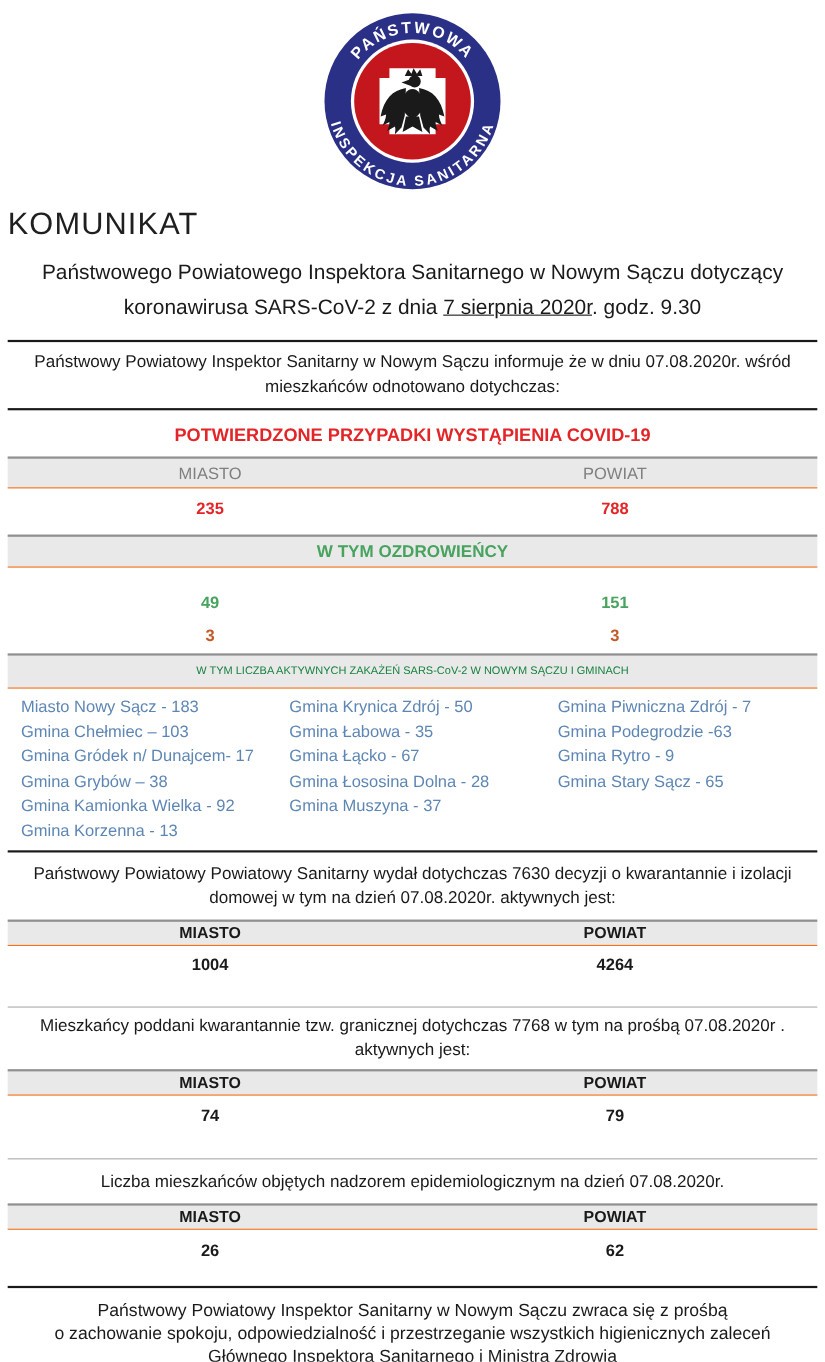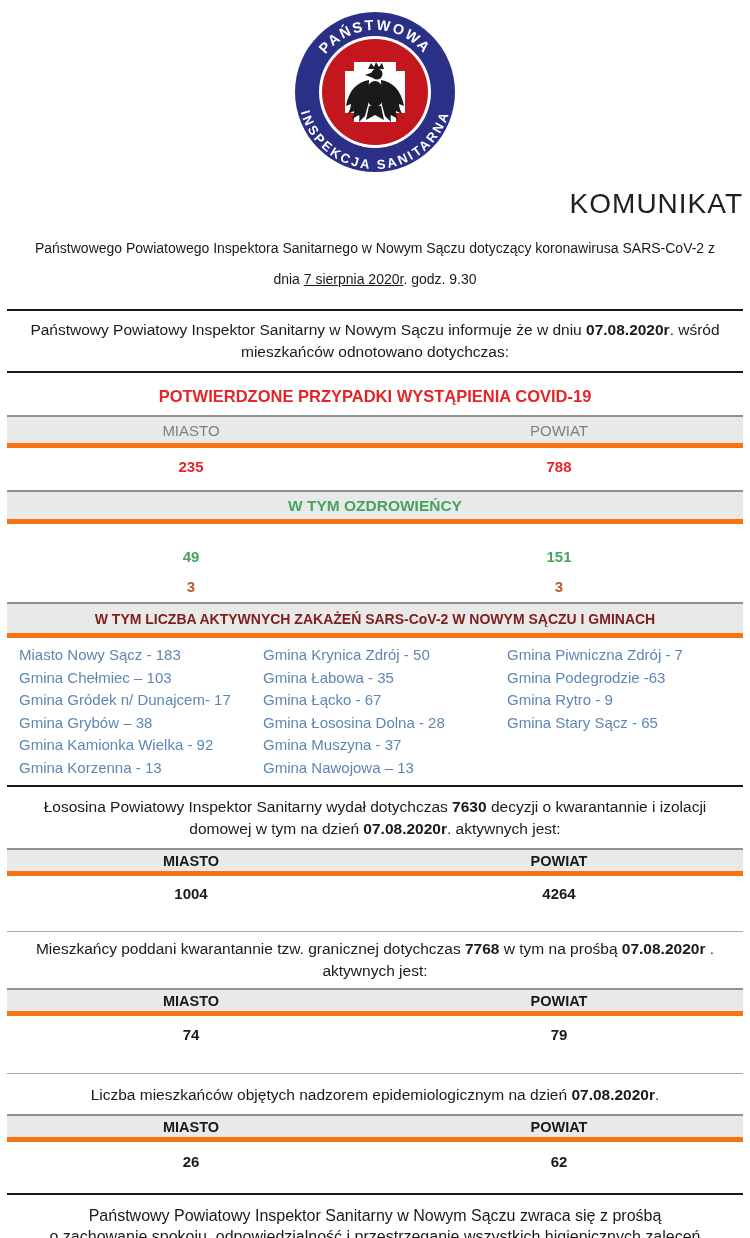--- a/index.html
+++ b/index.html
@@ -5,43 +5,43 @@
   html,body{margin:0;padding:0;background:#ffffff;}
   body{width:750px;height:1238px;overflow:hidden;
        font-family:"Liberation Sans",sans-serif;color:#1a1a1a;}
   .page{padding:0 7px;}
 
   
   .logo-wrap{text-align:center;padding-top:10px;height:166px;}
   .logo{width:164px;height:164px;}
   .logo .ring-text{fill:#ffffff;font-weight:bold;}
 
-  .title{text-align:right;font-size:28px;font-weight:400;letter-spacing:1px;
+  .title{text-align:left;font-size:28px;font-weight:400;letter-spacing:1px;
          margin:12px 0 0;color:#1f1f1f;}
 
-  .subtitle{text-align:center;font-size:14px;line-height:31px;margin:13px 18px 0;}
+  .subtitle{text-align:center;font-size:19px;line-height:31px;margin:13px 18px 0;}
   .u{text-decoration:underline;}
 
   .rule{height:2px;background:#1a1a1a;border:0;margin:14px 0 0;}
   .rule-thin{height:1px;background:#aaaaaa;border:0;margin:0;}
 
   .para{text-align:center;font-size:15.5px;line-height:22px;margin:8px 10px;}
-  .para b{font-weight:bold;}
+  .para b{font-weight:normal;}
 
   .red-head{color:#e42528;font-weight:bold;text-align:center;font-size:16.5px;
             margin:14px 0 9px;}
 
-  .bar{background:#e9e9e9;border-top:2px solid #909090;border-bottom:5px solid #f97316;
+  .bar{background:#e9e9e9;border-top:2px solid #909090;border-bottom:1px solid #f97316;
        display:flex;align-items:center;height:26px;}
   .bar .cell{flex:1;text-align:center;}
   .gray-h{color:#7f7f7f;font-size:15px;}
   .bar.single{justify-content:center;}
   .bar-green{color:#47a35e;font-weight:bold;font-size:15.5px;height:27px;}
   .bar-orange{color:#c05a28;font-weight:bold;font-size:15.5px;height:27px;}
-  .bar-blue{color:#7f1d1d;font-weight:bold;font-size:14px;height:29px;}
+  .bar-blue{color:#15803d;font-weight:normal;font-size:10px;height:29px;}
   .bar-slim{height:21px;font-weight:bold;font-size:14.5px;color:#1a1a1a;}
 
   .valrow{display:flex;font-weight:bold;font-size:15px;}
   .valrow .cell{flex:1;text-align:center;}
   .v-red{color:#e42528;padding:10px 0 11px;}
   .v-green{color:#47a35e;padding:24px 0 6px;}
   .v-orange{color:#c05a28;padding:7px 0 7px;}
   .v-black{color:#1a1a1a;}
 
   .gminy{display:flex;padding:6px 0 4px 12px;color:#5e86b4;font-size:15px;
@@ -134,33 +134,32 @@
       <div>Gmina Grybów – 38</div>
       <div>Gmina Kamionka Wielka - 92</div>
       <div>Gmina Korzenna - 13</div>
     </div>
     <div class="col">
       <div>Gmina Krynica Zdrój - 50</div>
       <div>Gmina Łabowa - 35</div>
       <div>Gmina Łącko - 67</div>
       <div>Gmina Łososina Dolna - 28</div>
       <div>Gmina Muszyna - 37</div>
-      <div>Gmina Nawojowa – 13</div>
     </div>
     <div class="col">
       <div>Gmina Piwniczna Zdrój - 7</div>
       <div>Gmina Podegrodzie -63</div>
       <div>Gmina Rytro - 9</div>
       <div>Gmina Stary Sącz - 65</div>
     </div>
   </div>
 
   <div class="rule" style="margin-top:2px;"></div>
 
-  <p class="para" style="margin-top:9px;"><span>Łososina Powiatowy Inspektor Sanitarny wydał dotychczas </span><b>7630</b><span> decyzji o kwarantannie i izolacji domowej w tym na dzień </span><b>07.08.2020r</b><span>. aktywnych jest:</span></p>
+  <p class="para" style="margin-top:9px;"><span>Państwowy Powiatowy Powiatowy Sanitarny wydał dotychczas </span><b>7630</b><span> decyzji o kwarantannie i izolacji domowej w tym na dzień </span><b>07.08.2020r</b><span>. aktywnych jest:</span></p>
 
   <div class="bar bar-slim mt4">
     <div class="cell">MIASTO</div>
     <div class="cell">POWIAT</div>
   </div>
   <div class="valrow v-black pad-v1">
     <div class="cell">1004</div>
     <div class="cell">4264</div>
   </div>
 

